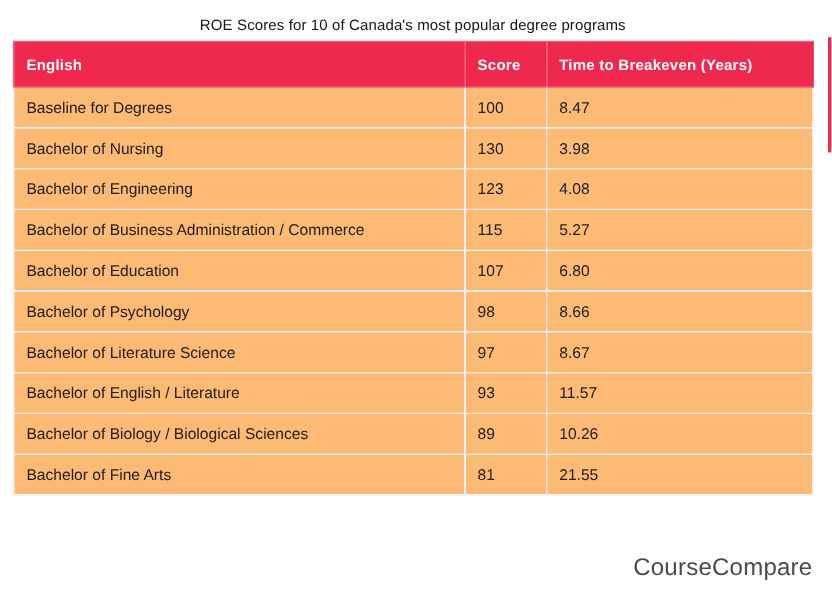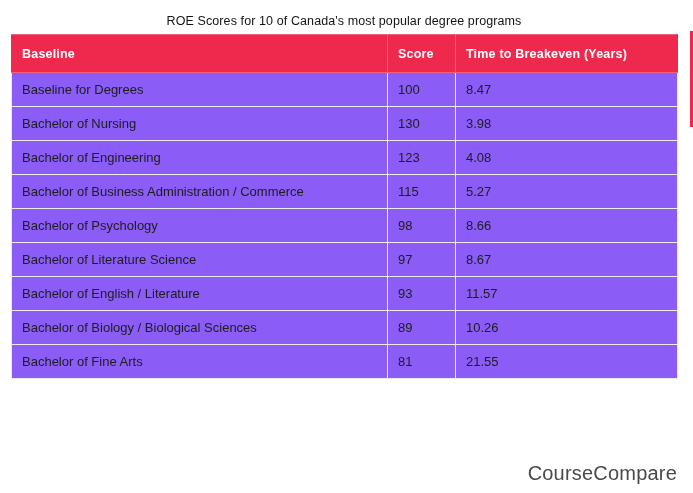--- a/index.html
+++ b/index.html
@@ -38,21 +38,21 @@
     letter-spacing: 0.2px;
   }
   table.roe-table th:first-child { border-left-color: #ef284d; }
   table.roe-table th:last-child  { border-right-color: #ef284d; }
   table.roe-table td {
     font-size: 13px;
     color: #1d1d1d;
     height: 34px;
     padding: 0 0 0 10px;
     border: 1px solid #ececec;
-    background: #8b5cf6;
+    background: #fdba74;
     vertical-align: middle;
     white-space: nowrap;
     overflow: hidden;
   }
   .watermark {
     position: absolute;
     right: 16px;
     bottom: 8px;
     font-size: 20px;
     font-weight: 500;
@@ -74,21 +74,21 @@
 <div class="title">ROE Scores for 10 of Canada's most popular degree programs</div>
 
 <table class="roe-table">
   <colgroup>
     <col style="width:376px">
     <col style="width:68px">
     <col style="width:222px">
   </colgroup>
   <thead>
     <tr>
-      <th>Baseline</th>
+      <th>English</th>
       <th>Score</th>
       <th>Time to Breakeven (Years)</th>
     </tr>
   </thead>
   <tbody>
     <tr>
       <td>Baseline for Degrees</td>
       <td>100</td>
       <td>8.47</td>
     </tr>
@@ -99,20 +99,25 @@
     </tr>
     <tr>
       <td>Bachelor of Engineering</td>
       <td>123</td>
       <td>4.08</td>
     </tr>
     <tr>
       <td>Bachelor of Business Administration / Commerce</td>
       <td>115</td>
       <td>5.27</td>
+    </tr>
+    <tr>
+      <td>Bachelor of Education</td>
+      <td>107</td>
+      <td>6.80</td>
     </tr>
     <tr>
       <td>Bachelor of Psychology</td>
       <td>98</td>
       <td>8.66</td>
     </tr>
     <tr>
       <td>Bachelor of Literature Science</td>
       <td>97</td>
       <td>8.67</td>

